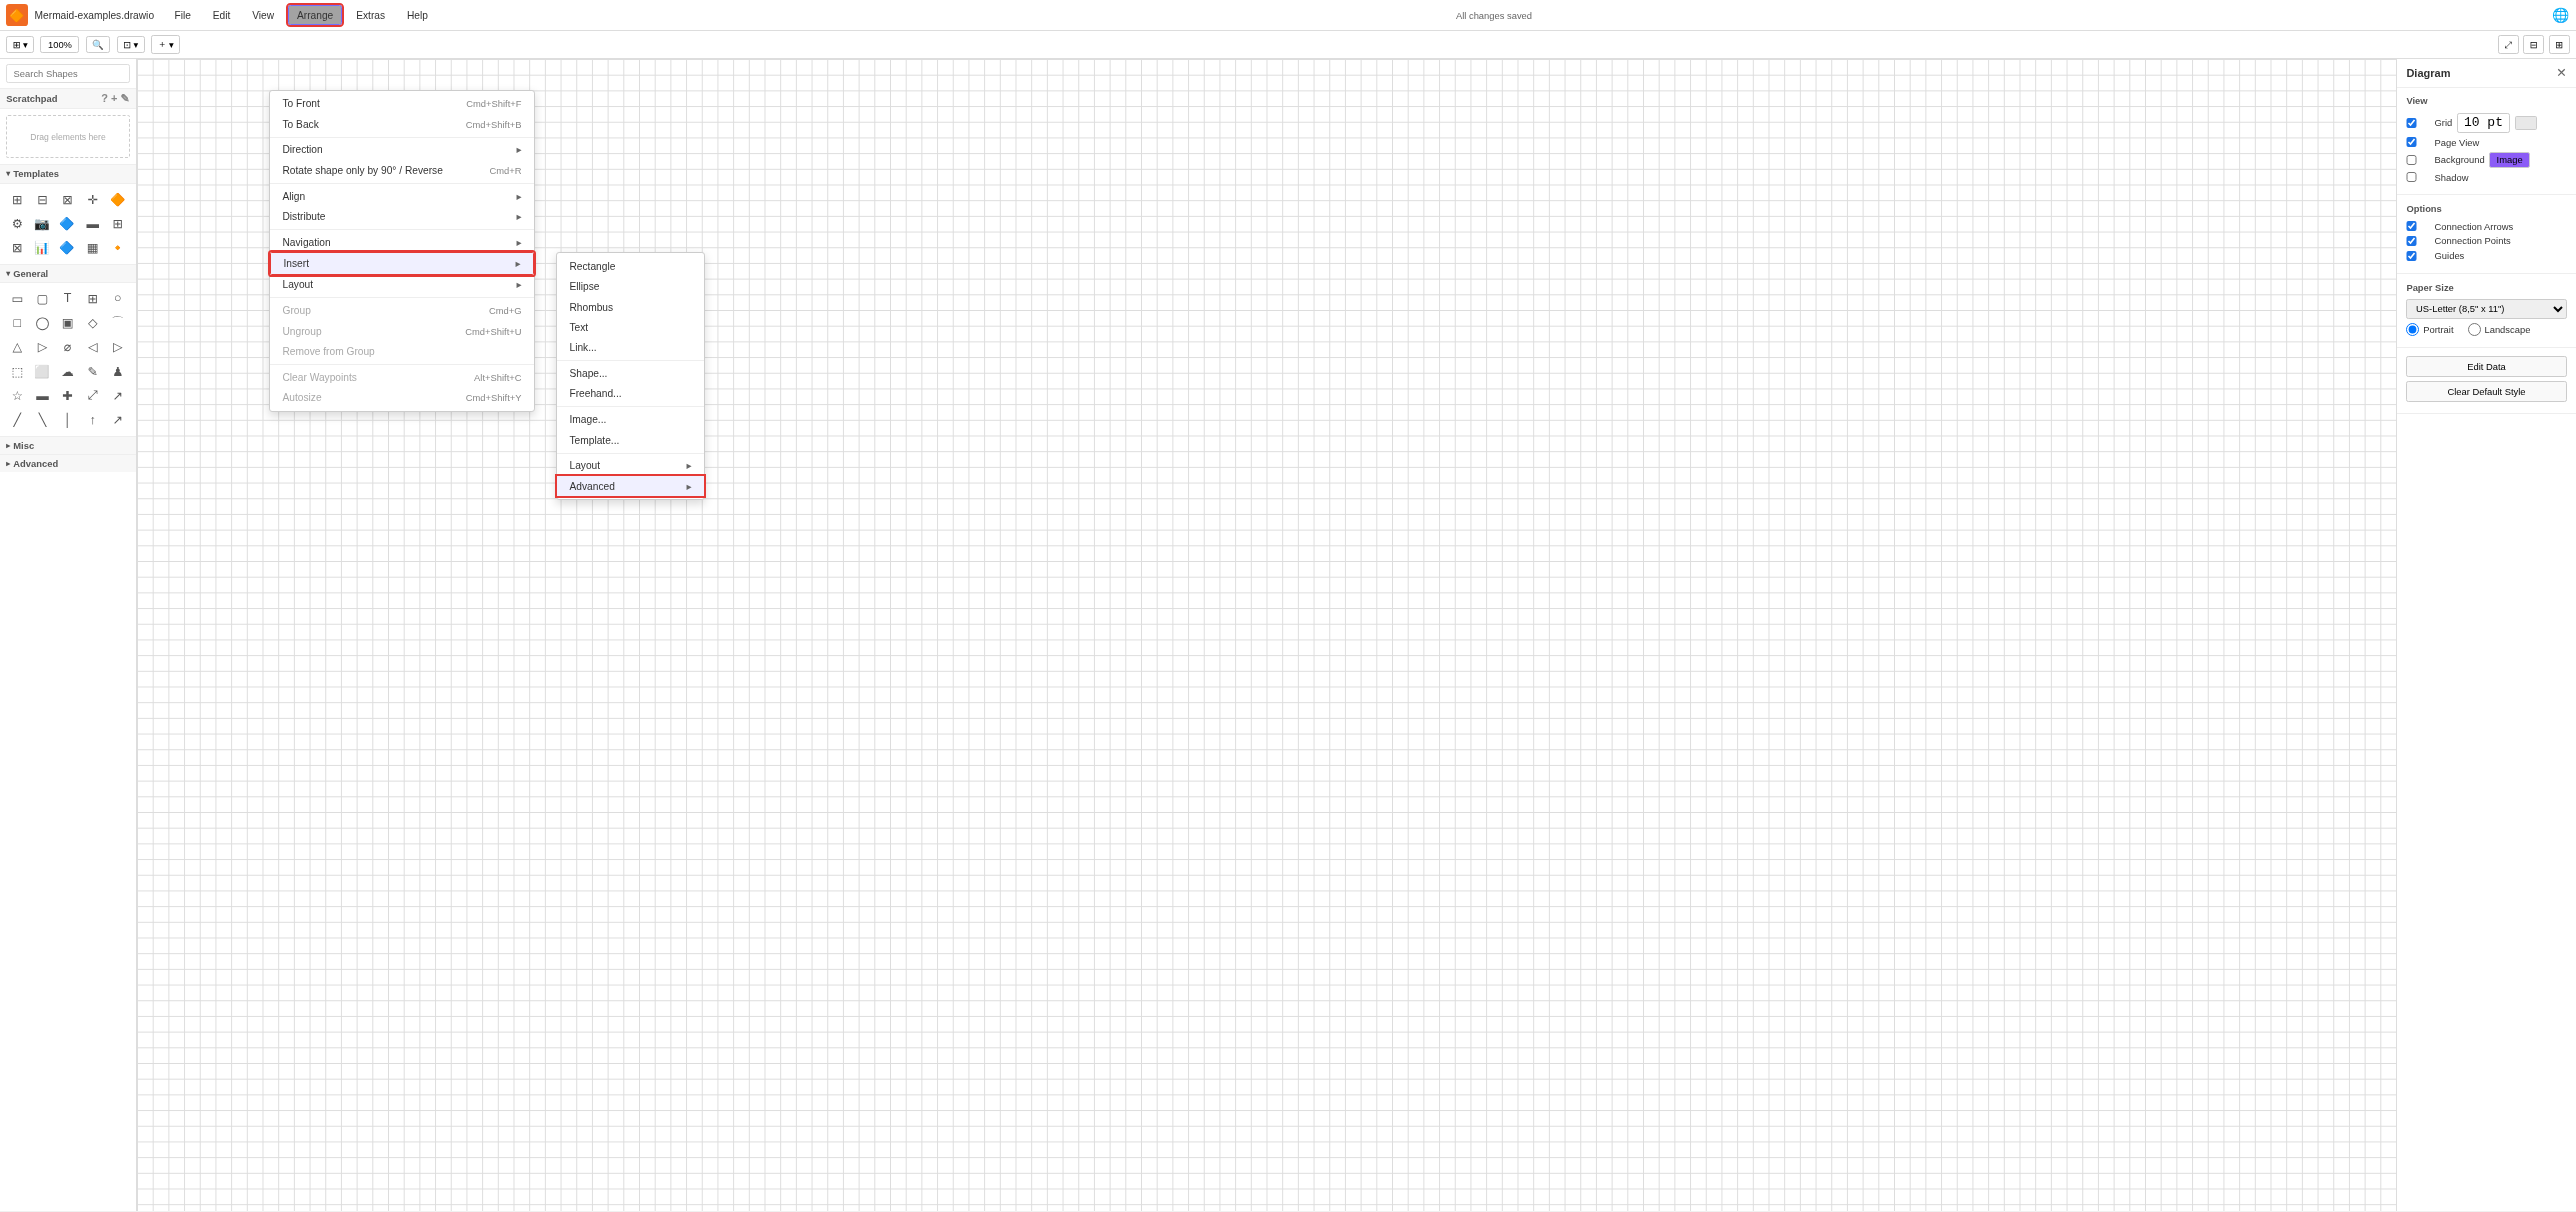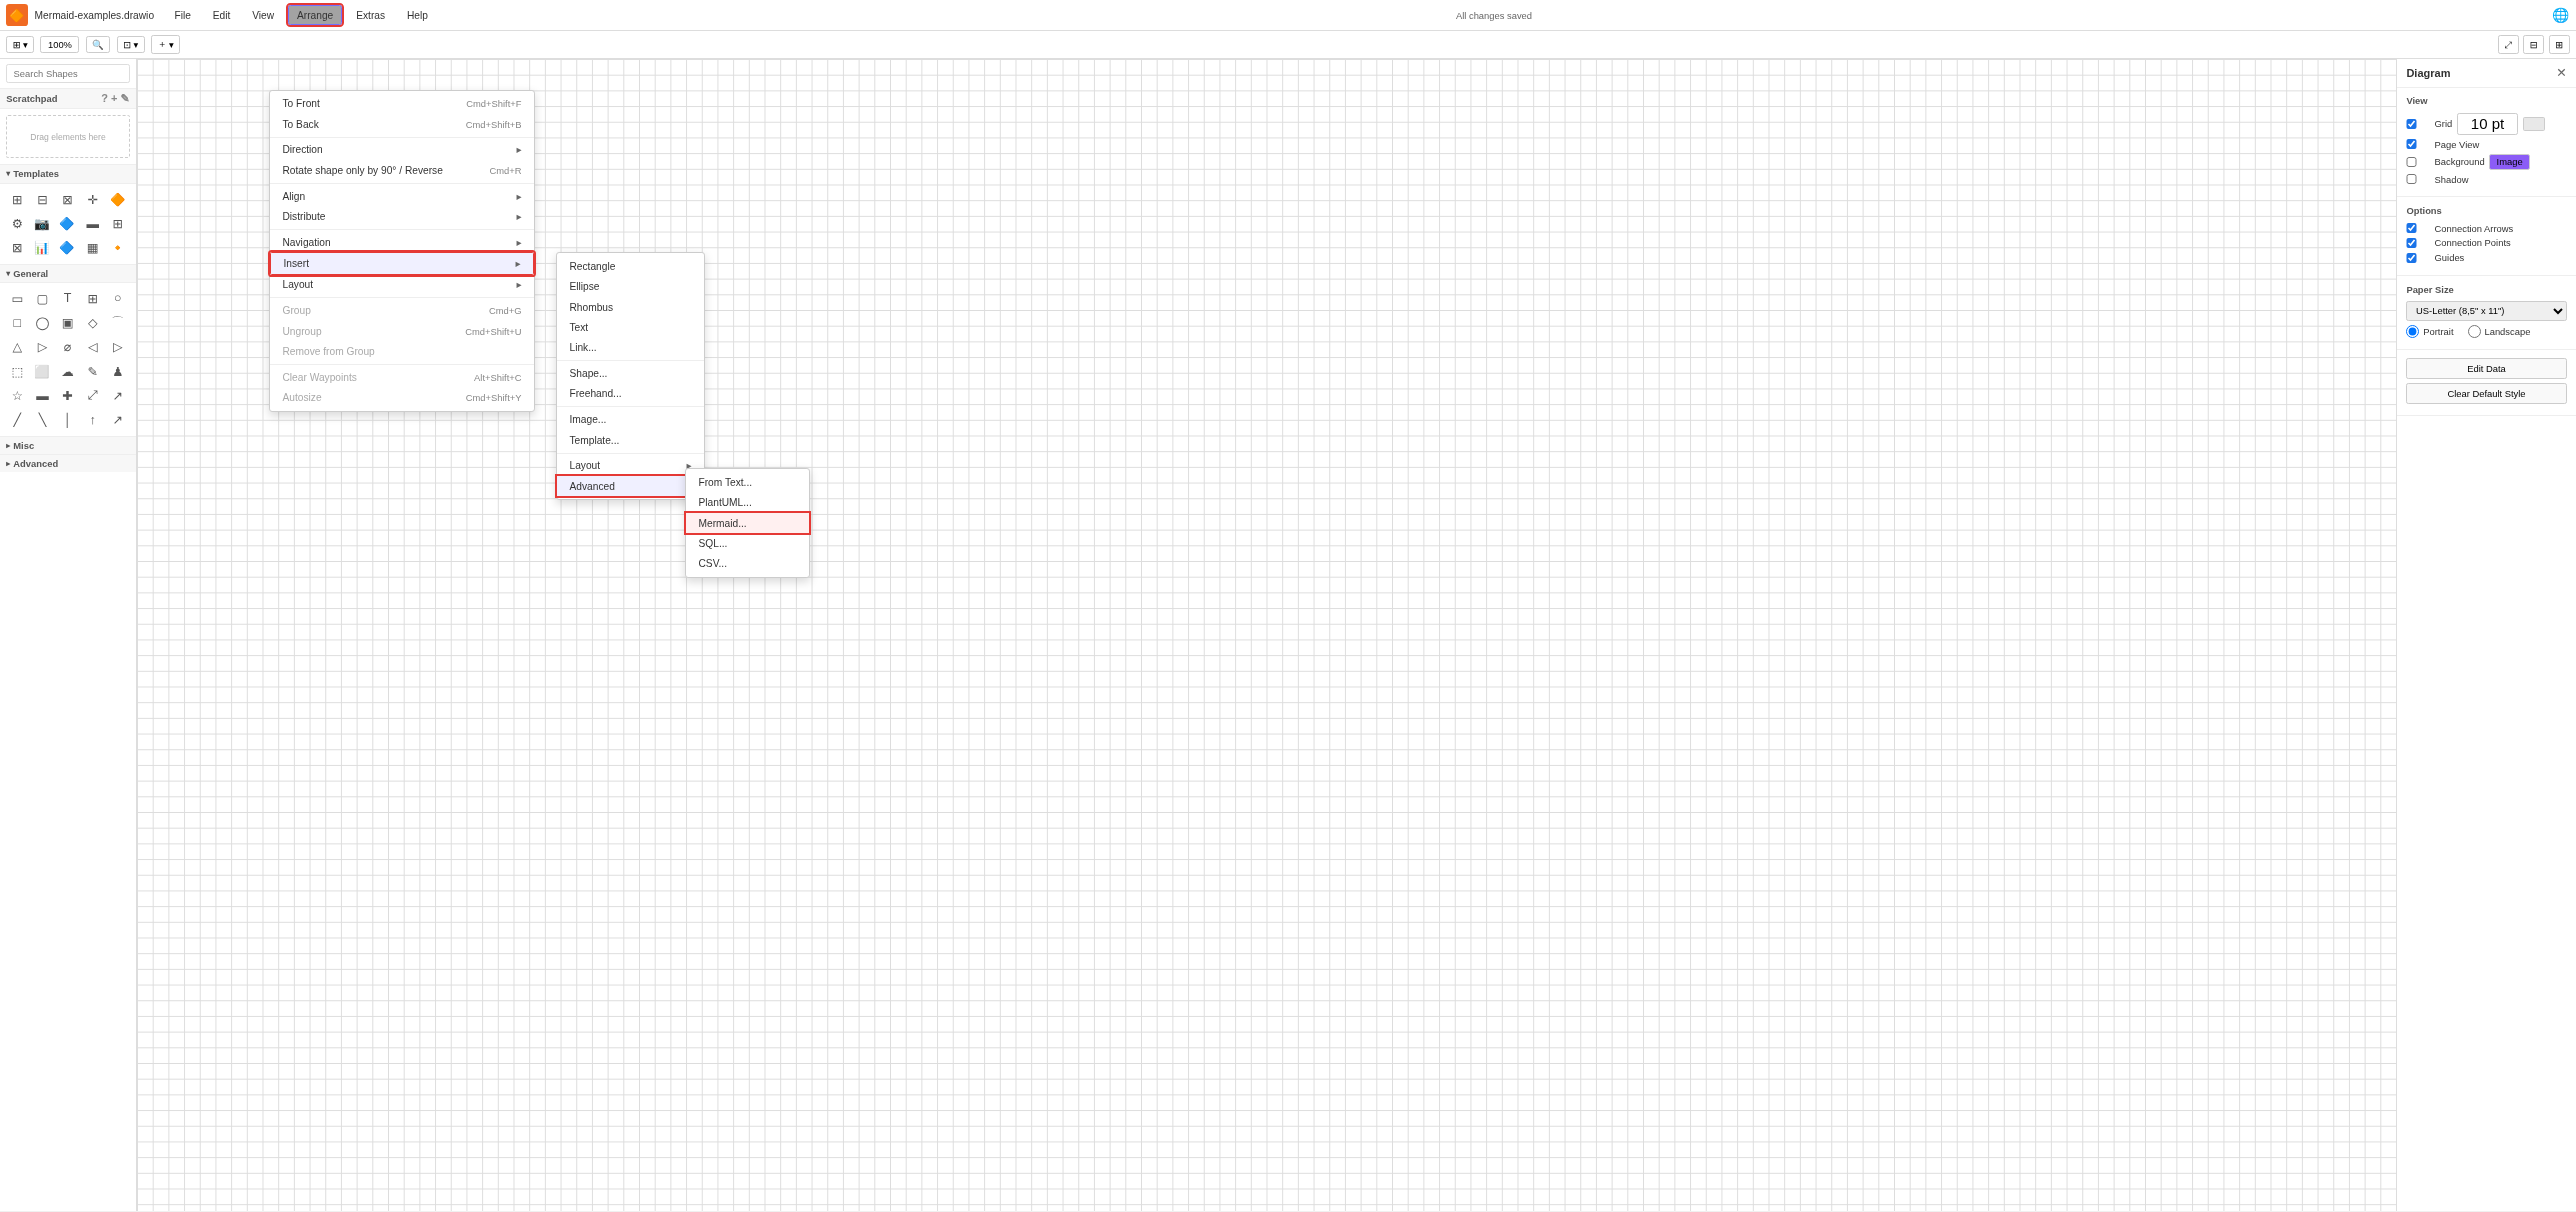--- a/index.html
+++ b/index.html
@@ -52,21 +52,21 @@
     
     #right-panel { width: 180px; min-width: 180px; background: #fff; border-left: 0.8px solid #ddd; display: flex; flex-direction: column; overflow-y: auto; }
     #right-panel-header { display: flex; align-items: center; justify-content: space-between; padding: 6.3px 9.4px; border-bottom: 0.8px solid #eee; }
     #right-panel-title { font-size: 11px; font-weight: 600; color: #333; }
     .panel-close { cursor: pointer; color: #666; font-size: 12.5px; }
     .panel-section { padding: 7.8px 9.4px; border-bottom: 0.8px solid #eee; }
     .panel-section-title { font-size: 9.4px; font-weight: 600; color: #555; margin-bottom: 6.3px; }
     .panel-row { display: flex; align-items: center; gap: 4.7px; margin-bottom: 3.9px; }
     .checkbox-label { display: flex; align-items: center; gap: 18px; font-size: 9.4px; color: #333; cursor: pointer; }
     .checkbox-label input[type=checkbox] { width: 10.2px; height: 10.2px; accent-color: #1a73e8; }
-    .pt-input { width: 61px; border: 0.8px solid #ccc; border-radius: 2.3px; padding: 1.6px 3.1px; font-size: 15px; text-align: center; }
+    .pt-input { width: 53px; border: 0.8px solid #ccc; border-radius: 2.3px; padding: 1.6px 3.1px; font-size: 13px; text-align: center; font-family: Liberation Mono, monospace; }
     .image-btn { padding: 1.6px 6.3px; border: 0.8px solid #ccc; border-radius: 2.3px; font-size: 9.4px; cursor: pointer; background: #8b5cf6; }
     .panel-btn { width: 100%; padding: 3.9px; border: 0.8px solid #ccc; border-radius: 2.3px; font-size: 9.4px; cursor: pointer; background: #f9f9f9; text-align: center; margin-bottom: 3.9px; }
     .radio-label { display: flex; align-items: center; gap: 3.9px; font-size: 9.4px; color: #333; cursor: pointer; }
     .paper-size-select { width: 100%; padding: 2.3px 4.7px; border: 0.8px solid #ccc; border-radius: 2.3px; font-size: 9.4px; cursor: pointer; }
 
     
     .dropdown-menu {
       position: absolute;
       background: #fff;
       border: 0.8px solid #ccc;
@@ -362,37 +362,20 @@
       <div class="dropdown-item">
         <span>Layout</span>
         <span class="arrow">▸</span>
       </div>
       <div class="dropdown-item red-box" style="background:#f0f0ff;">
         <span>Advanced</span>
         <span class="arrow">▸</span>
       </div>
     </div>
 
-    <div id="advanced-menu" class="dropdown-menu">
-      <div class="dropdown-item">
-        <span>From Text...</span>
-      </div>
-      <div class="dropdown-item">
-        <span>PlantUML...</span>
-      </div>
-      <div class="dropdown-item red-box" style="background:#fff0f0;">
-        <span>Mermaid...</span>
-      </div>
-      <div class="dropdown-item">
-        <span>SQL...</span>
-      </div>
-      <div class="dropdown-item">
-        <span>CSV...</span>
-      </div>
-    </div>
 
   </div>
 
   <div id="right-panel">
     <div id="right-panel-header">
       <span id="right-panel-title">Diagram</span>
       <span class="panel-close">✕</span>
     </div>
 
     <div class="panel-section">

